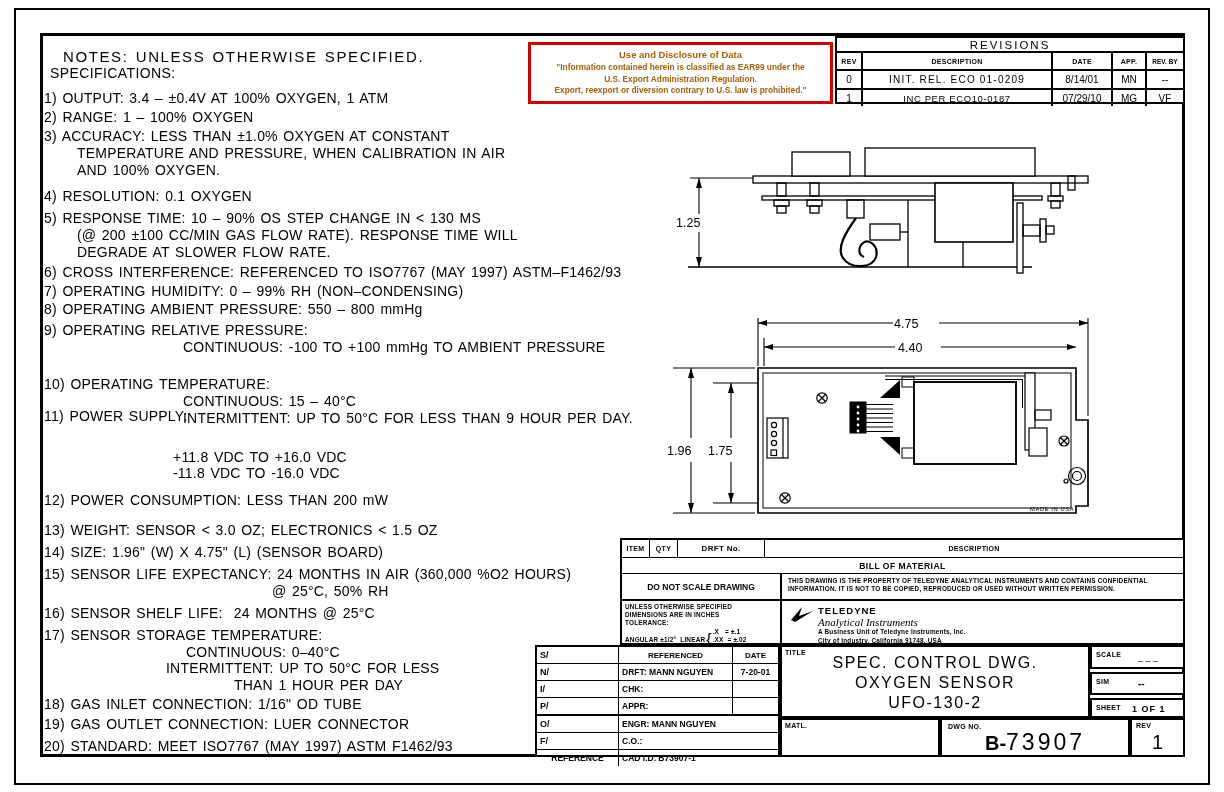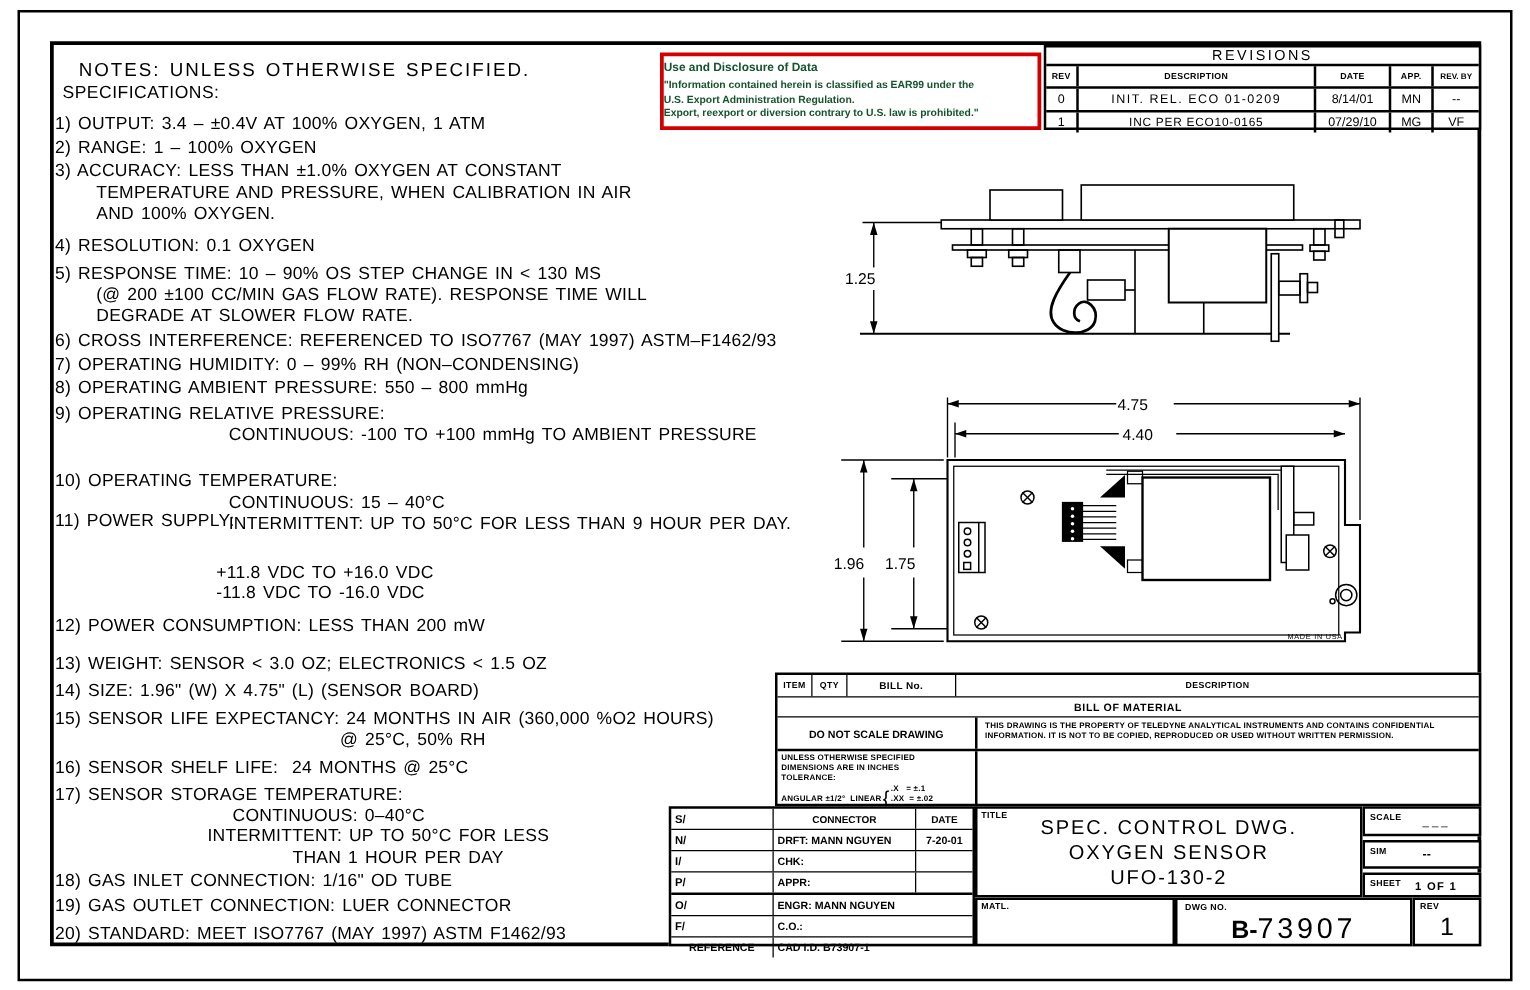--- a/index.html
+++ b/index.html
@@ -6,21 +6,21 @@
   #sheet{position:relative;width:1224px;height:792px;background:#fff;overflow:hidden;
          font-family:"Liberation Sans",sans-serif;color:#000;}
   .b{position:absolute;box-sizing:border-box;}
   .nl{position:absolute;left:44px;white-space:pre;font-size:14px;line-height:17px;
       letter-spacing:.2px;word-spacing:1.5px;}
   .nh{font-size:15px;letter-spacing:1.6px;}
   .ns{font-size:14px;letter-spacing:.4px;}
   svg text{font-family:"Liberation Sans",sans-serif;fill:#000;}
   .cell{box-sizing:border-box;display:flex;align-items:center;justify-content:center;}
   .lbl7{font-size:7px;font-weight:bold;letter-spacing:.3px;}
-  .redbox{color:#14532d;border:3px solid #d40000;text-align:left;}
+  .redbox{color:#a16207;border:3px solid #d40000;text-align:center;}
   .tinyb{font-size:6.4px;font-weight:bold;line-height:8px;letter-spacing:.2px;}
 </style>
 </head>
 <body>
 
 <div id="sheet">
 
   <div class="b" style="left:14px;top:8px;width:1196px;height:777px;border:2px solid #000;"></div>
   <div class="b" style="left:40px;top:33px;width:1145px;height:724px;border:3px solid #000;"></div>
 
@@ -78,21 +78,21 @@
     </div>
     <div style="display:flex;height:17px;border-bottom:2px solid #000;font-size:10px;">
       <div class="cell" style="width:26px;border-right:2px solid #000;">0</div>
       <div class="cell" style="width:190px;border-right:2px solid #000;letter-spacing:1.2px;">INIT. REL. ECO 01-0209</div>
       <div class="cell" style="width:60px;border-right:2px solid #000;">8/14/01</div>
       <div class="cell" style="width:34px;border-right:2px solid #000;">MN</div>
       <div class="cell" style="flex:1;">--</div>
     </div>
     <div style="display:flex;height:16px;font-size:10px;">
       <div class="cell" style="width:26px;border-right:2px solid #000;">1</div>
-      <div class="cell" style="width:190px;border-right:2px solid #000;letter-spacing:.6px;font-size:9.5px;">INC PER ECO10-0165</div>
+      <div class="cell" style="width:190px;border-right:2px solid #000;letter-spacing:.6px;font-size:9.5px;">INC PER ECO10-0187</div>
       <div class="cell" style="width:60px;border-right:2px solid #000;">07/29/10</div>
       <div class="cell" style="width:34px;border-right:2px solid #000;">MG</div>
       <div class="cell" style="flex:1;">VF</div>
     </div>
   </div>
 
   <svg class="b" style="left:670px;top:128px;" width="430" height="152" viewBox="0 0 430 152">
     <g stroke="#000" stroke-width="1.3" fill="none">
       <line x1="18" y1="139" x2="362" y2="139" stroke-width="1.6"></line>
       <rect x="83" y="48" width="335" height="7" fill="#fff"></rect>
@@ -228,21 +228,21 @@
         <circle cx="411" cy="171" r="2"></circle>
       </g>
       <text x="375" y="201" font-size="5.8" letter-spacing="0.6" stroke="none" fill="#000">MADE IN USA</text>
     </g>
   </svg>
 
   <div class="b" style="left:620px;top:538px;width:565px;height:107px;border:2px solid #000;background:#fff;">
     <div style="display:flex;height:17px;border-bottom:1.5px solid #000;">
       <div class="cell lbl7" style="width:28px;border-right:1.5px solid #000;">ITEM</div>
       <div class="cell lbl7" style="width:28px;border-right:1.5px solid #000;">QTY</div>
-      <div class="cell lbl7" style="width:87px;border-right:1.5px solid #000;font-size:8px;">BILL No.</div>
+      <div class="cell lbl7" style="width:87px;border-right:1.5px solid #000;font-size:8px;">DRFT No.</div>
       <div class="cell lbl7" style="flex:1;">DESCRIPTION</div>
     </div>
     <div class="cell" style="height:16px;border-bottom:1.5px solid #000;font-size:8.5px;font-weight:bold;letter-spacing:.5px;">BILL OF MATERIAL</div>
     <div style="display:flex;height:25px;border-bottom:2px solid #000;">
       <div class="cell" style="width:160px;border-right:2px solid #000;font-size:8.5px;font-weight:bold;">DO NOT SCALE DRAWING</div>
       <div style="flex:1;padding:3px 6px;">
         <div class="tinyb">THIS DRAWING IS THE PROPERTY OF TELEDYNE ANALYTICAL INSTRUMENTS AND CONTAINS CONFIDENTIAL</div>
         <div class="tinyb">INFORMATION. IT IS NOT TO BE COPIED, REPRODUCED OR USED WITHOUT WRITTEN PERMISSION.</div>
       </div>
     </div>
@@ -255,27 +255,36 @@
           <span class="tinyb">ANGULAR ±1/2°</span>
           <span class="tinyb" style="margin-left:4px;">LINEAR</span>
           <span style="font-size:16px;margin:0 1px;">{</span>
           <span style="display:inline-block;">
             <span class="tinyb" style="display:block;white-space:pre;">.X   = ±.1</span>
             <span class="tinyb" style="display:block;white-space:pre;">.XX  = ±.02</span>
             <span class="tinyb" style="display:block;white-space:pre;">.XXX = ±.010</span>
           </span>
         </div>
       </div>
+      <div style="flex:1;position:relative;padding:4px 0 0 36px;box-sizing:border-box;">
+        <svg width="24" height="18" style="position:absolute;left:8px;top:5px;">
+          <path d="M1,14 L12,1 L9,10 L23,5 L5,16 Z" fill="#000"></path>
+        </svg>
+        <div style="font-size:9.5px;font-weight:bold;letter-spacing:1px;">TELEDYNE</div>
+        <div style="font-family:'Liberation Serif',serif;font-style:italic;font-size:11px;">Analytical Instruments</div>
+        <div class="tinyb">A Business Unit of Teledyne Instruments, Inc.</div>
+        <div class="tinyb" style="margin-top:1px;">City of Industry, California 91748, USA</div>
+      </div>
     </div>
   </div>
 
   <div class="b" style="left:535px;top:645px;width:245px;height:112px;border:2px solid #000;background:#fff;font-weight:bold;">
     <div style="display:flex;height:16px;border-bottom:1.5px solid #000;">
       <div class="cell" style="width:82px;border-right:1.5px solid #000;justify-content:flex-start;padding-left:3px;font-size:9px;">S/</div>
-      <div class="cell" style="width:114px;border-right:1.5px solid #000;font-size:8px;">CONNECTOR</div>
+      <div class="cell" style="width:114px;border-right:1.5px solid #000;font-size:8px;">REFERENCED</div>
       <div class="cell" style="flex:1;font-size:8px;">DATE</div>
     </div>
     <div style="display:flex;height:16px;border-bottom:1.5px solid #000;">
       <div class="cell" style="width:82px;border-right:1.5px solid #000;justify-content:flex-start;padding-left:3px;font-size:9px;">N/</div>
       <div class="cell" style="width:114px;border-right:1.5px solid #000;font-size:8.5px;justify-content:flex-start;padding-left:3px;">DRFT: MANN NGUYEN</div>
       <div class="cell" style="flex:1;font-size:8.5px;">7-20-01</div>
     </div>
     <div style="display:flex;height:16px;border-bottom:1.5px solid #000;">
       <div class="cell" style="width:82px;border-right:1.5px solid #000;justify-content:flex-start;padding-left:3px;font-size:9px;">I/</div>
       <div class="cell" style="width:114px;border-right:1.5px solid #000;font-size:8.5px;justify-content:flex-start;padding-left:3px;">CHK:</div>

